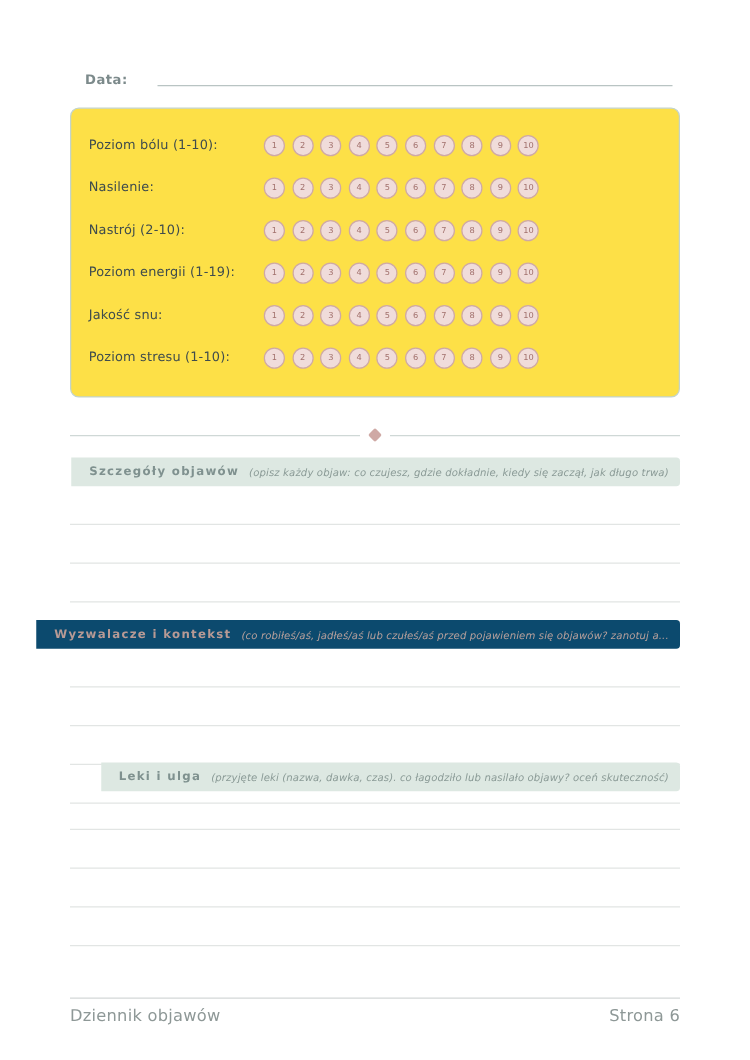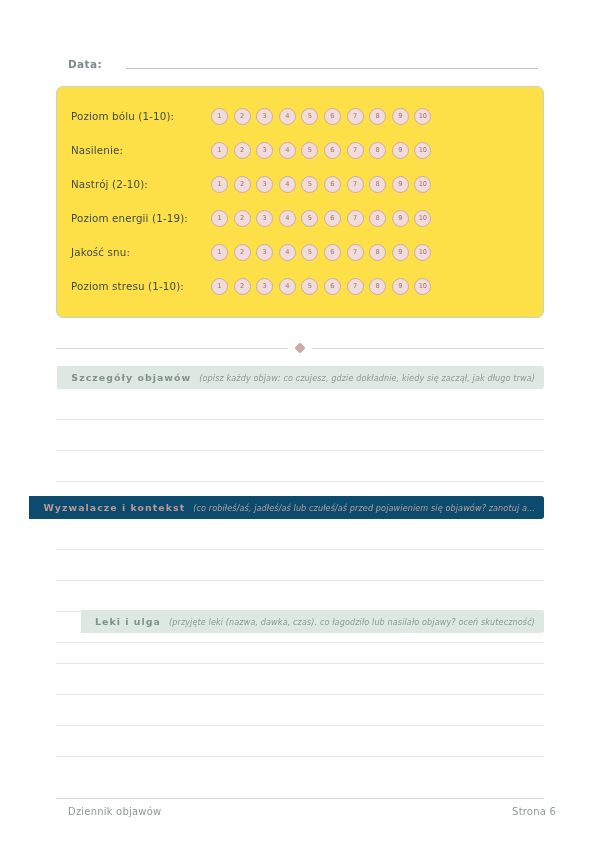--- a/index.html
+++ b/index.html
@@ -196,24 +196,23 @@
     background: #d3d8d7;
   }
   .footer {
     position: absolute;
     left: 56px;
     top: 806px;
     width: 488px;
     display: flex;
     justify-content: space-between;
     align-items: center;
-    font-size: 10px;
+    font-size: 13px;
     color: #8e9897;
     letter-spacing: 0.2px;
-    margin-left: 12px;
   }
 </style>
 </head>
 <body>
 
 <div class="page">
 
   <div class="date-row">
     <span class="date-label">Data:</span>
     <span class="date-line"></span>

